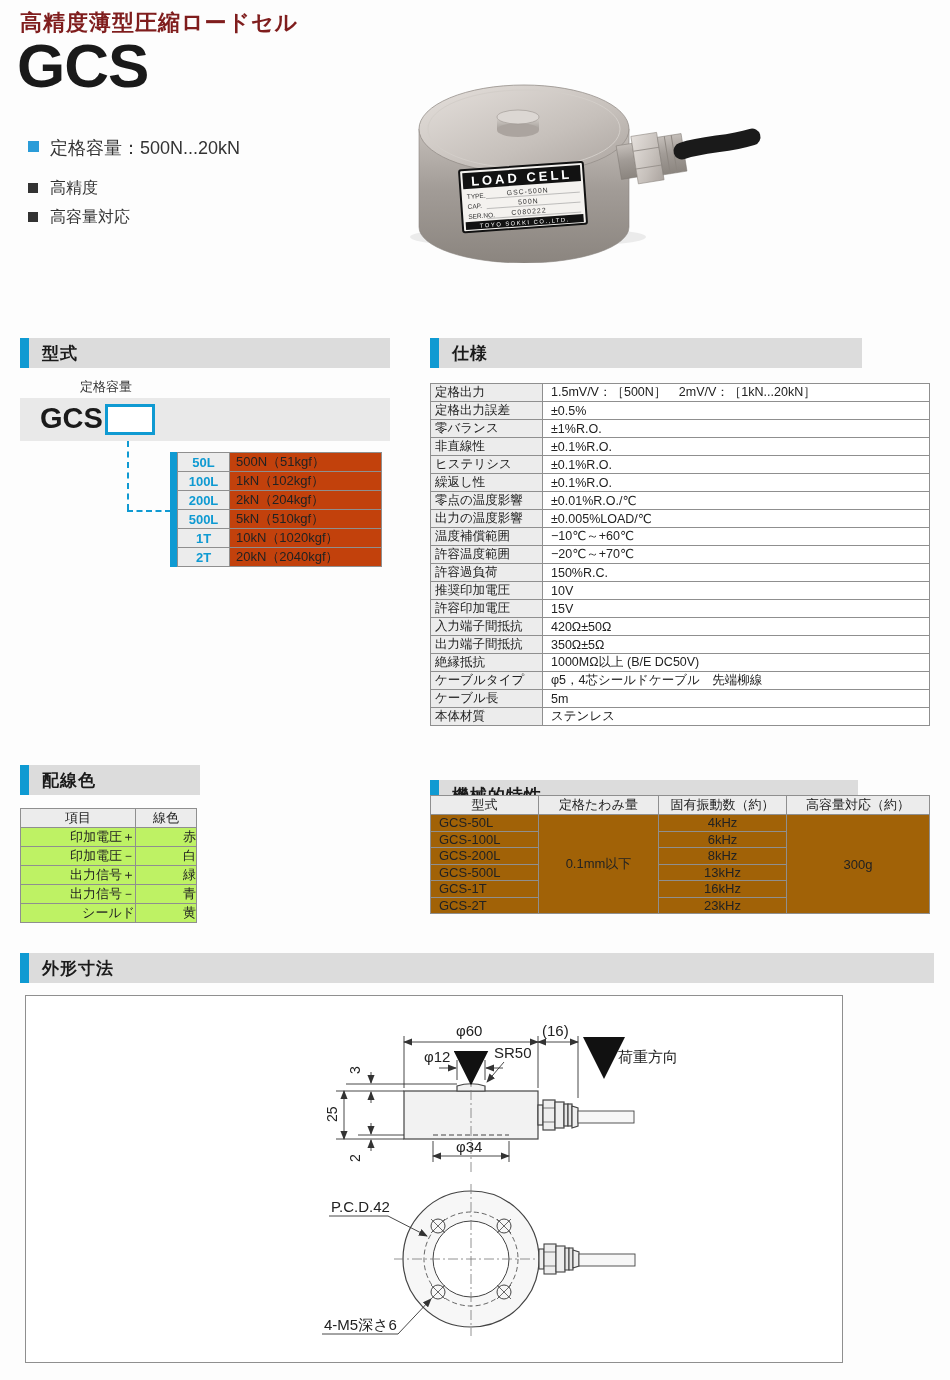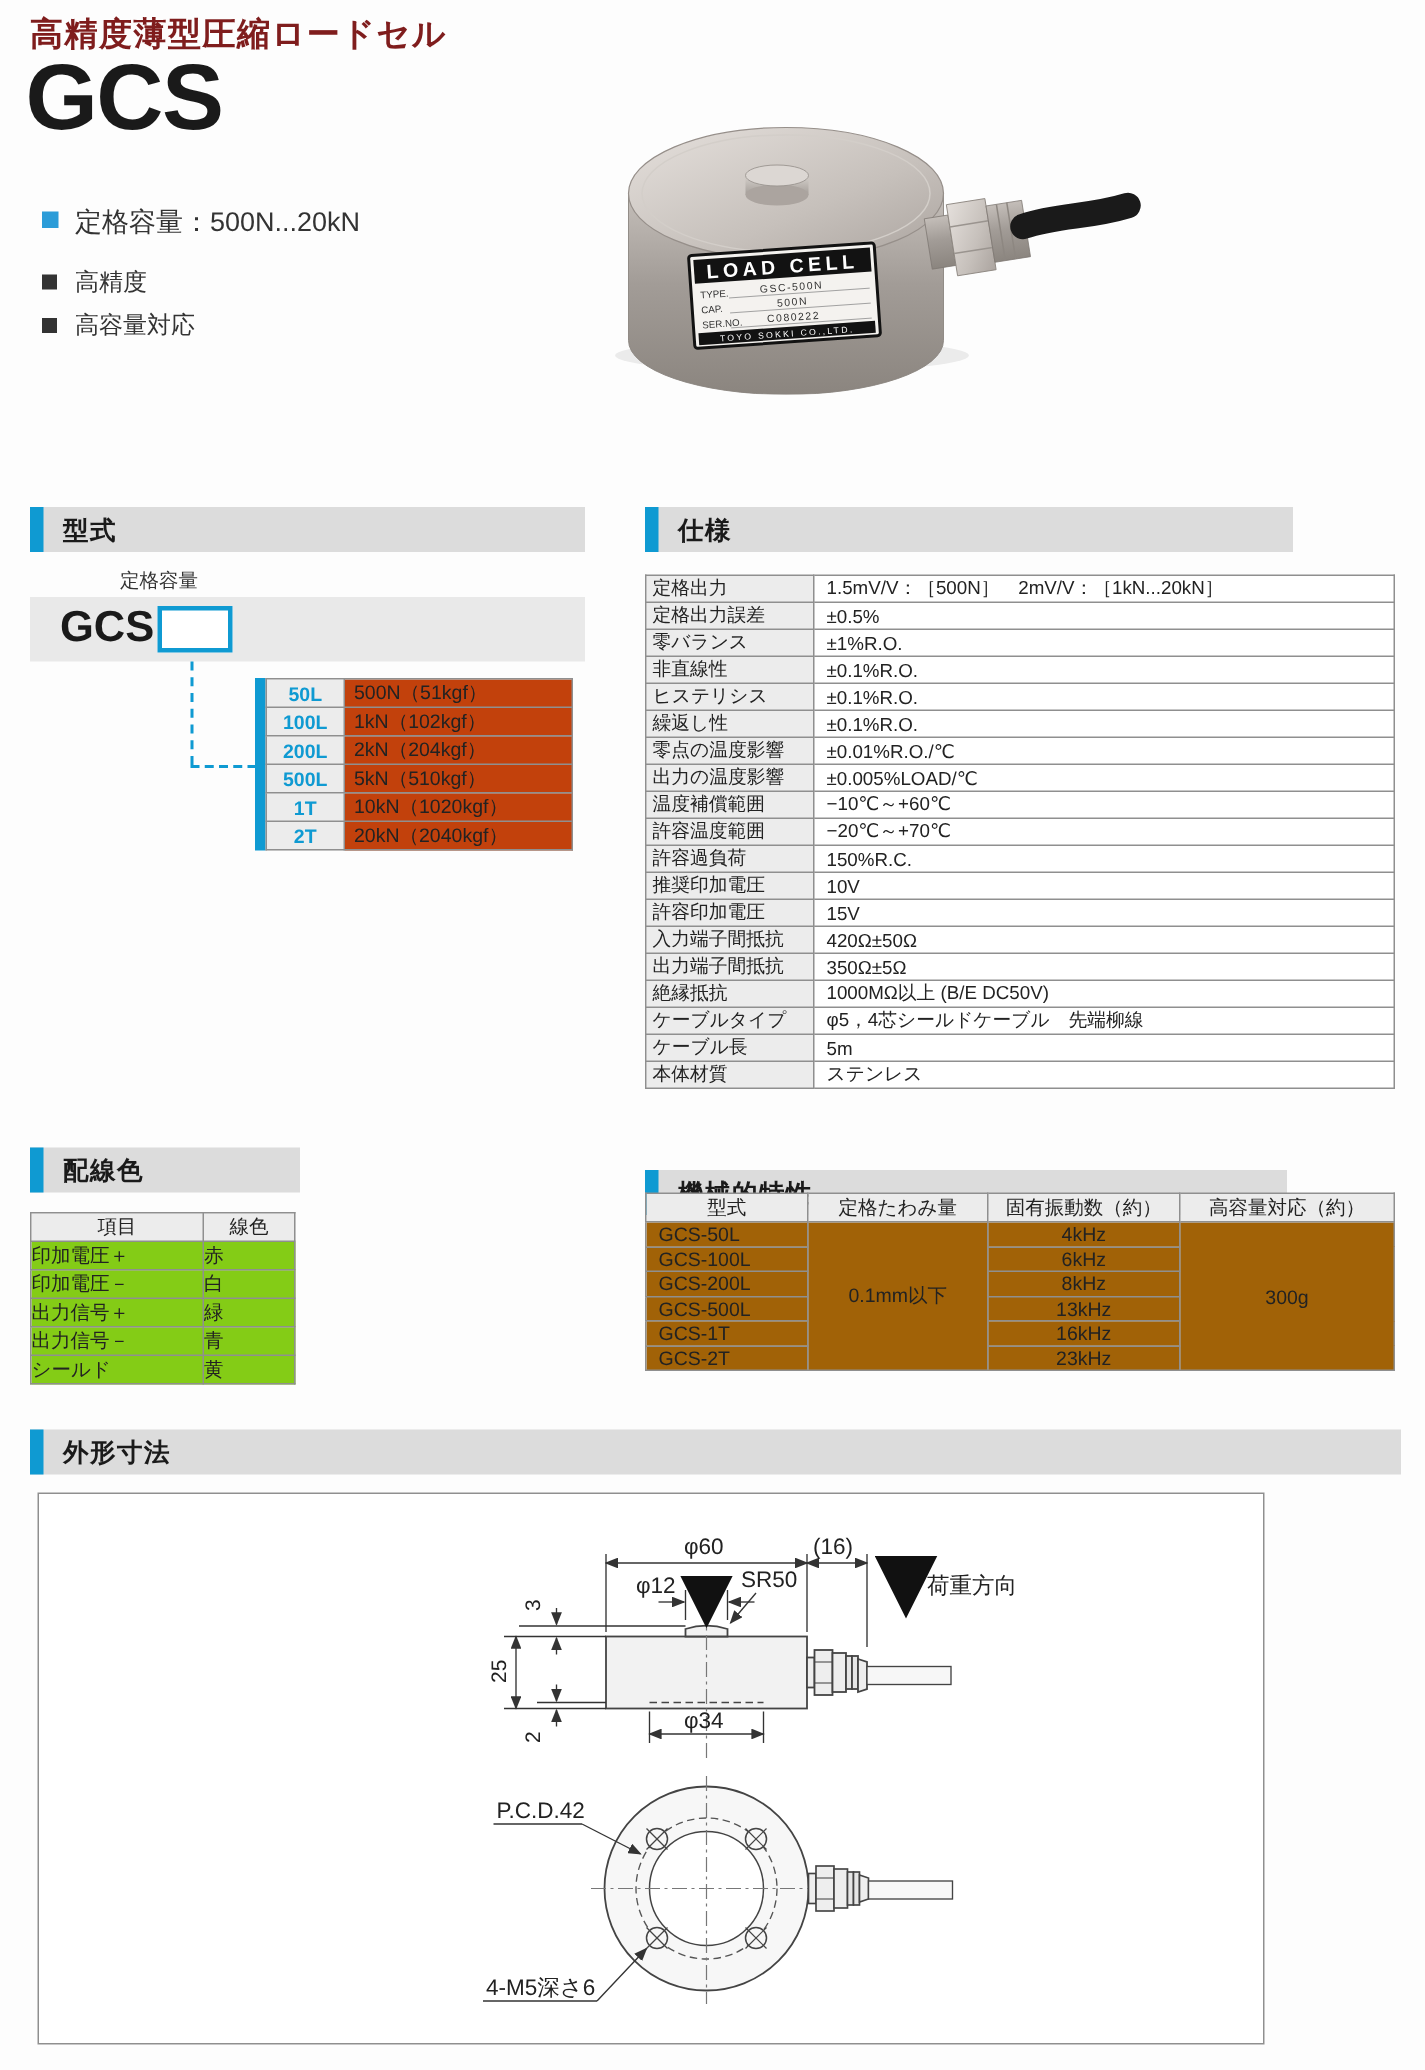--- a/index.html
+++ b/index.html
@@ -33,21 +33,21 @@
   .cap-table td { height:17px; font-size:13px; padding:0 6px; background:#c2410c; }
   .cap-table td.code { width:52px; text-align:center; background:#ececec; color:#0f9ad2; font-weight:bold; }
   .cap-table td.val { width:152px; }
 
   .spec-table { position:absolute; left:430px; top:383px; width:500px; }
   .spec-table th { width:112px; background:#ececec; text-align:left; padding:0 4px; font-size:12.5px; height:17px; color:#222; }
   .spec-table td { padding:0 8px; font-size:12.5px; background:#fff; }
 
   .wire-table { position:absolute; left:20px; top:808px; width:177px; }
   .wire-table th { background:#ececec; font-size:13px; height:18px; text-align:center; }
-  .wire-table td { font-size:13px; height:18px; text-align:left; background:#84cc16; }
+  .wire-table td { font-size:13px; height:18px; text-align:right; background:#bef264; }
   .wire-table .c1 { width:115px; }
 
   .mech-table { position:absolute; left:430px; top:795px; width:500px; }
   .mech-table th { background:#ececec; font-size:13px; height:18px; text-align:center; }
   .mech-table td { font-size:13px; height:16.5px; background:#a16207; text-align:center; }
   .mech-table td.model-cell { text-align:left; padding-left:8px; }
 
   .dims-box { position:absolute; left:25px; top:995px; width:818px; height:368px; border:1px solid #8f8f8f; background:#fff; }
 
   svg text { font-family:"Liberation Sans","DejaVu Sans",sans-serif; }

